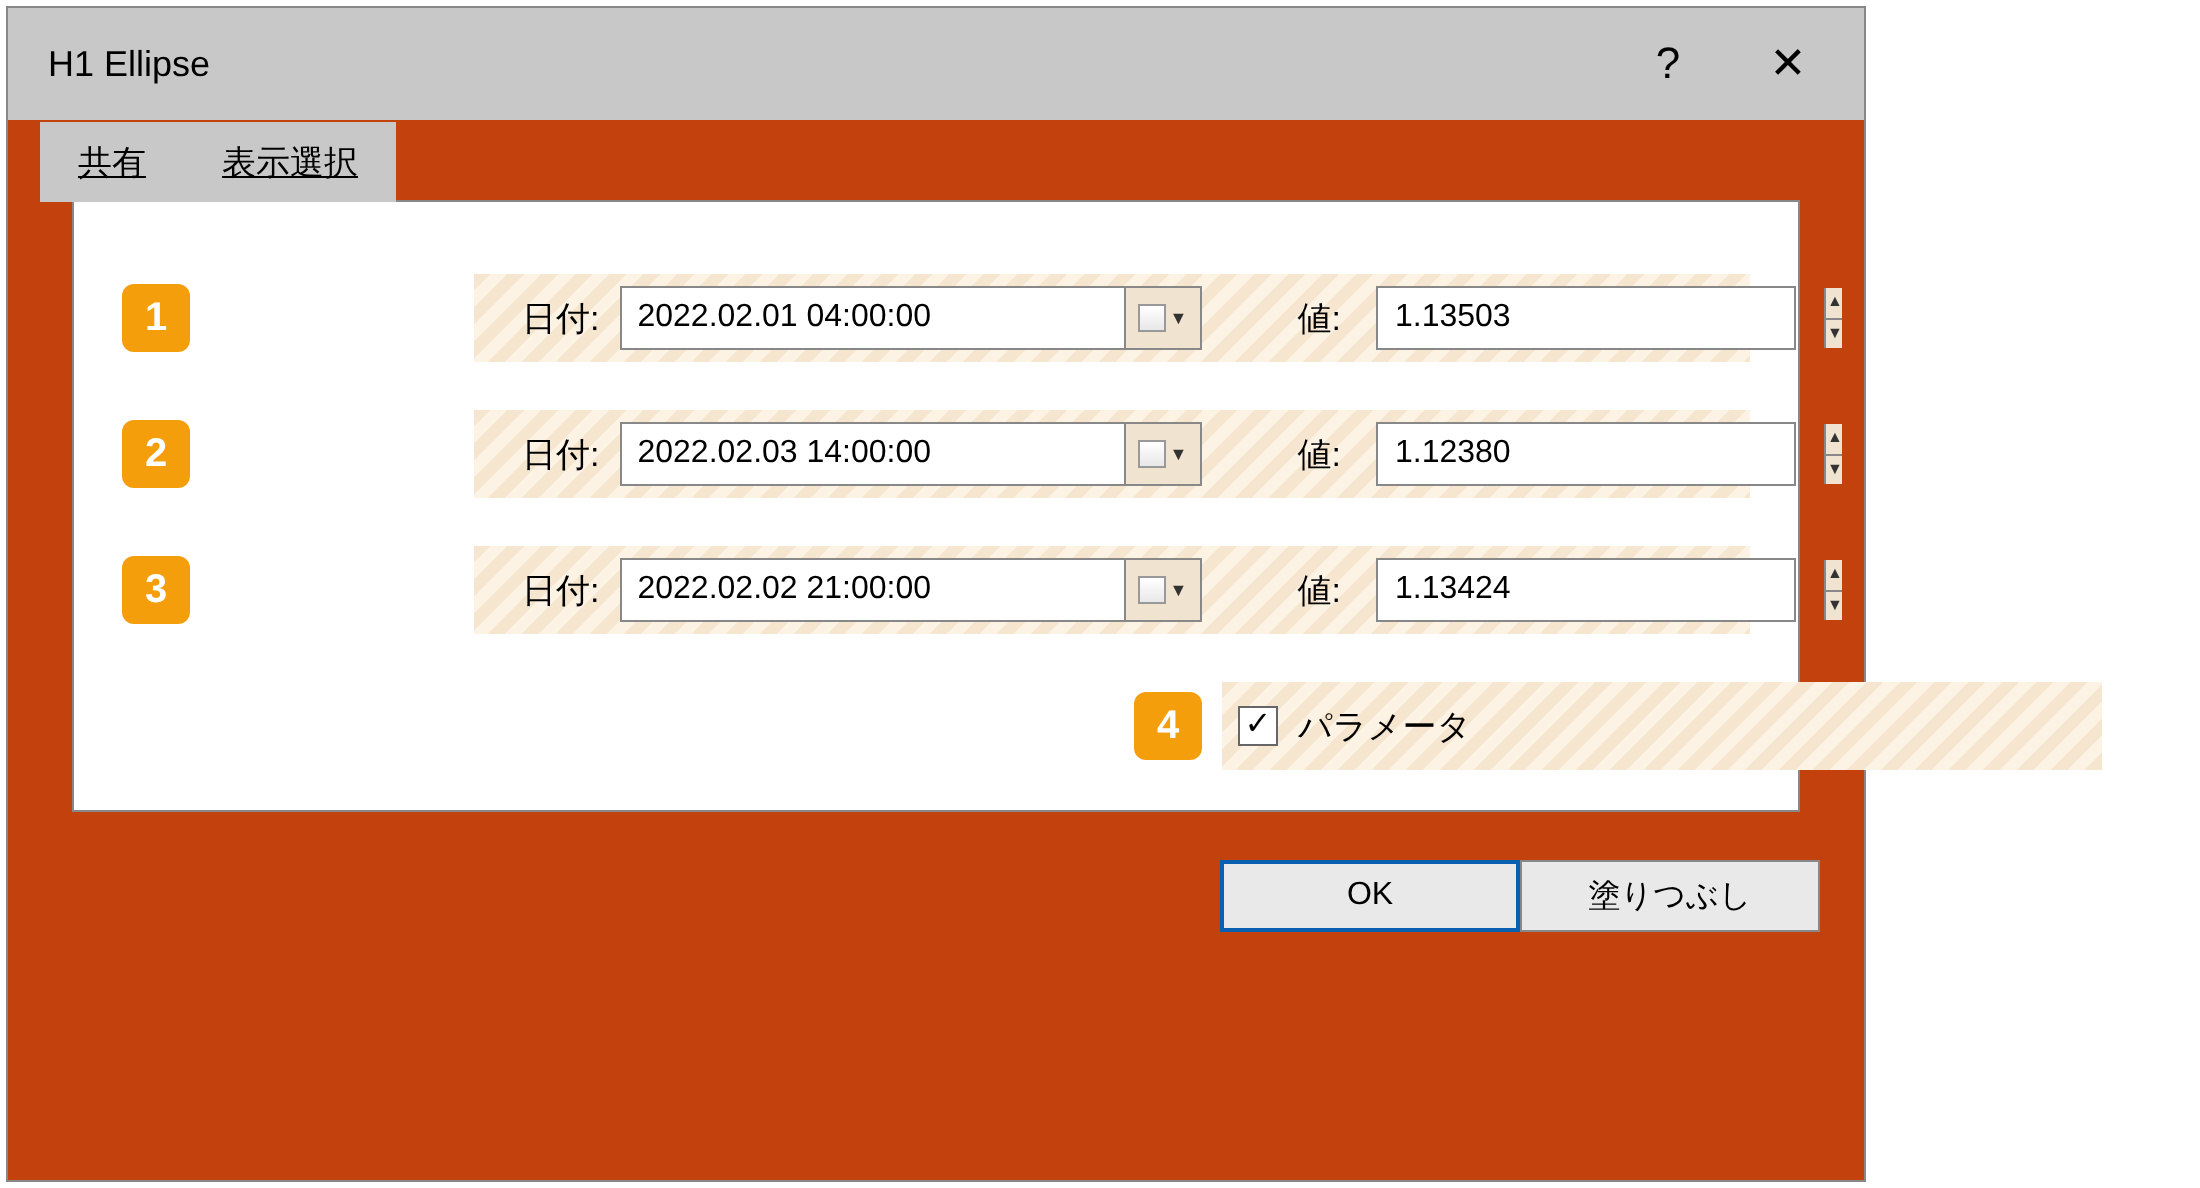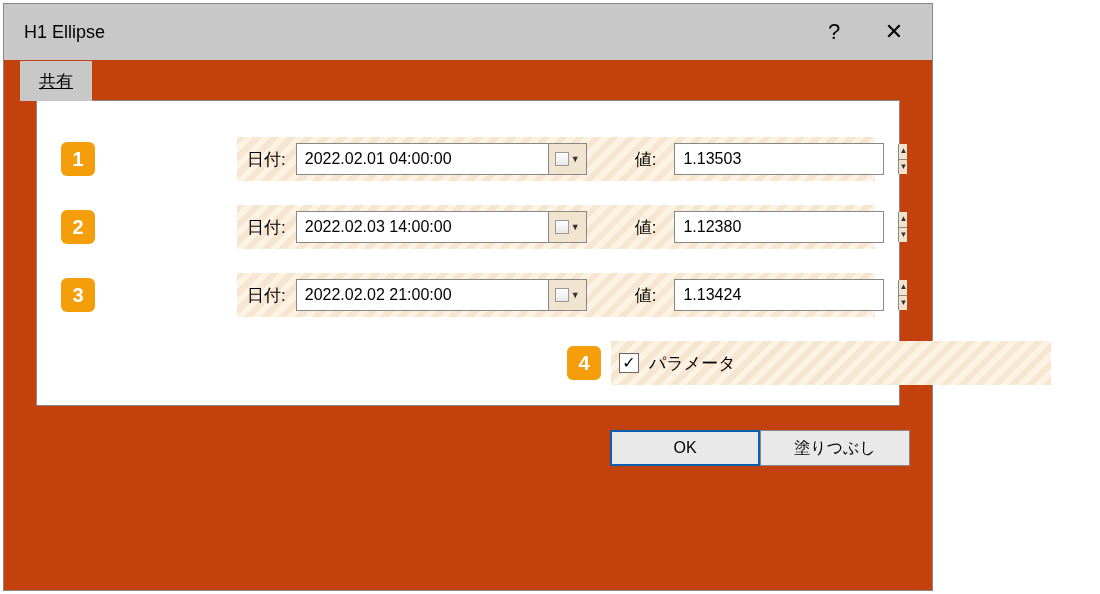--- a/index.html
+++ b/index.html
@@ -120,21 +120,21 @@
       justify-content: center;
       font-weight: bold;
       font-size: 20px;
       position: absolute;
       left: -176px;
     }
     .row-inner {
       display: flex;
       align-items: center;
       width: 100%;
-      padding-left: 10px;
+      padding-left: 24px;
       padding-right: 4px;
     }
     .row-shift {
       margin-left: 176px;
       width: calc(100% - 176px);
       position: relative;
     }
 
     .label {
       font-size: 17px;
@@ -291,20 +291,21 @@
       <span>?</span>
     </button>
     <button class="titlebar-btn">
       <span>✕</span>
     </button>
   </div>
 
   <div class="tabs-wrap">
     <div class="tabs">
       <div class="tab">共有</div>
+      <div class="tab">表示選択</div>
     </div>
 
     <div class="panel">
 
       <div class="row row-shift">
         <div class="badge">1</div>
         <div class="row-inner">
           <div class="label label-date">日付:</div>
           <div class="date-field">
             <input class="date-input" value="2022.02.01 04:00:00" style="">

